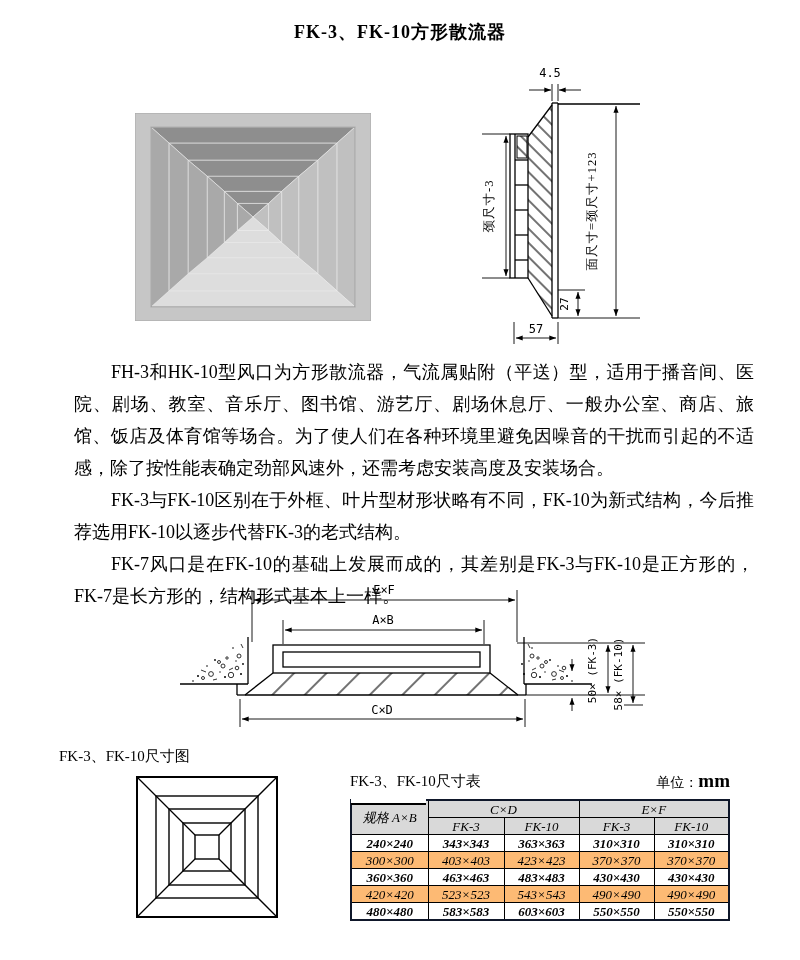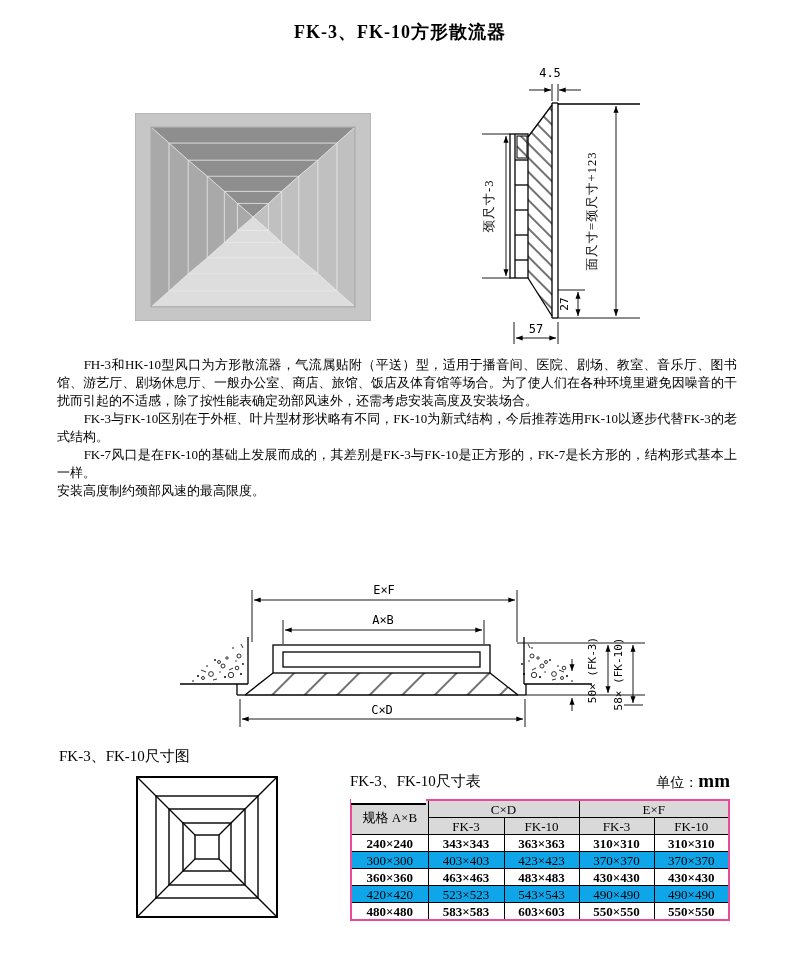--- a/index.html
+++ b/index.html
@@ -1,34 +1,34 @@
 <!DOCTYPE html>
 <html><head>
 <meta charset="utf-8">
 <style>
   html,body{margin:0;padding:0;background:#e8e8e8;}
   .page{position:relative;width:800px;height:960px;background:#ffffff;margin:0 auto;
         font-family:"Liberation Serif",serif;color:#000;overflow:hidden;}
   .abs{position:absolute;}
   .title{left:0;top:20px;width:800px;text-align:center;font-size:18px;font-weight:bold;letter-spacing:1px;}
-  .textblock{left:57px;top:356px;width:680px;font-size:13px;line-height:18px;text-align:justify;}
+  .textblock{left:74px;top:356px;width:680px;font-size:18px;line-height:32px;text-align:justify;}
   .textblock p{margin:0;text-indent:2.05em;}
   .textblock p.noindent{text-indent:0;}
   .figlabel{left:59px;top:747px;font-size:15px;}
   .tablewrap{left:350px;top:766px;width:380px;}
   .tabletitlebar{display:flex;justify-content:space-between;align-items:center;height:30px;}
   .tabletitle{font-size:15px;}
   .unit{font-size:14px;}
   .unit b{font-size:19px;margin-top:36px;}
   table.size{border-collapse:collapse;width:380px;table-layout:fixed;margin-top:3px;
              font-size:13px;text-align:center;}
   table.size th,table.size td{border:1px solid #000;padding:0;height:16px;line-height:15px;font-weight:normal;}
-  table.size{border:2px solid #ec4899;}
+  table.size{border:2px solid #0f172a;font-style:italic;}
   table.size .hd{background:#d9d9d9;}
-  table.size tr.shade td{background:#0ea5e9;margin-left:33px;}
+  table.size tr.shade td{background:#fdba74;margin-left:33px;}
   table.size tr.boldrow td{font-weight:bold;}
   .patch{left:351px;top:796px;width:75px;height:7px;background:#fff;border-bottom:2px solid #000;z-index:5;}
   svg text{fill:#000;}
   .dtxt{font-family:"DejaVu Sans Mono",monospace;font-size:12px;}
   .dtxt11{font-family:"DejaVu Sans Mono",monospace;font-size:11px;}
   .ctxt{font-family:"Liberation Serif",serif;font-size:12.5px;letter-spacing:1px;}
   .oln{stroke:#000;stroke-width:1.3;fill:none;}
   .dim{stroke:#000;stroke-width:0.9;fill:none;}
 </style>
 </head>
@@ -156,21 +156,20 @@
         <line x1="50" y1="278" x2="90" y2="278" marker-start="url(#ar)" marker-end="url(#ar)"></line>
       </g>
       <text x="70" y="273" text-anchor="middle" class="dtxt">57</text>
     </svg>
   </div>
 
   <div class="abs textblock">
     <p>FH-3和HK-10型风口为方形散流器，气流属贴附（平送）型，适用于播音间、医院、剧场、教室、音乐厅、图书馆、游艺厅、剧场休息厅、一般办公室、商店、旅馆、饭店及体育馆等场合。为了使人们在各种环境里避免因噪音的干扰而引起的不适感，除了按性能表确定劲部风速外，还需考虑安装高度及安装场合。</p>
     <p>FK-3与FK-10区别在于外框、叶片型材形状略有不同，FK-10为新式结构，今后推荐选用FK-10以逐步代替FK-3的老式结构。</p>
     <p>FK-7风口是在FK-10的基础上发展而成的，其差别是FK-3与FK-10是正方形的，FK-7是长方形的，结构形式基本上一样。</p>
-    <p class="noindent">安装高度制约颈部风速的最高限度。</p>
   </div>
 
   <div class="abs" style="left:153px;top:578px;">
     <svg width="510" height="160" viewBox="0 0 510 160">
 
       <polygon points="120,95 337,95 365,117 92,117" fill="url(#hB)" stroke="none"></polygon>
       <g class="oln">
         <rect x="120" y="67" width="217" height="28" fill="#fff"></rect>
         <rect x="130" y="74" width="197" height="15"></rect>
         <line x1="120" y1="95" x2="92" y2="117"></line>

